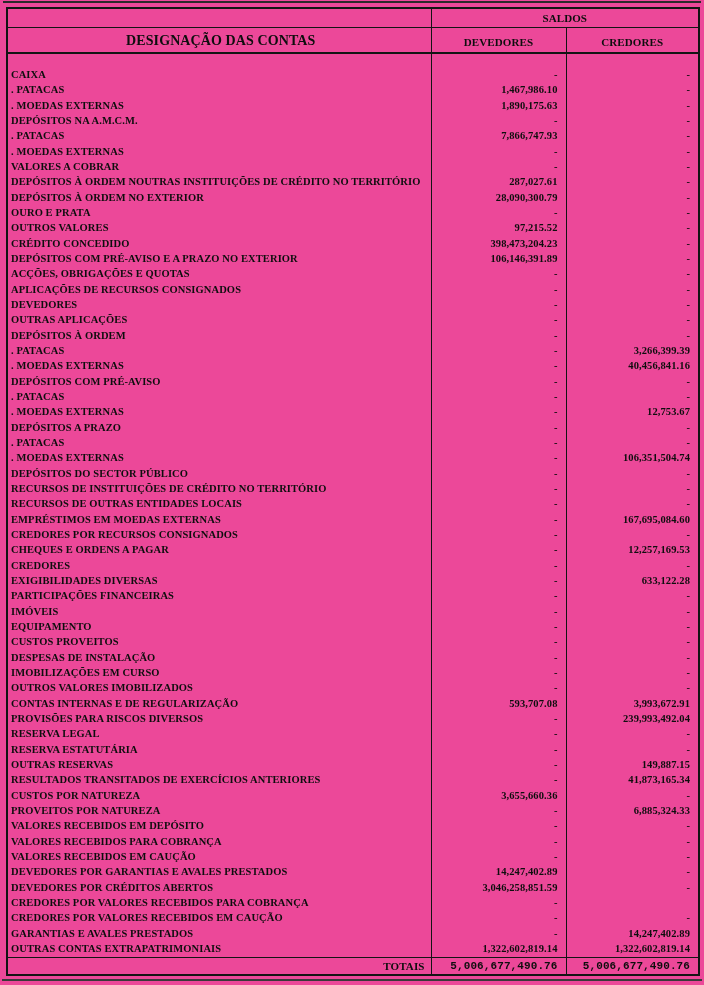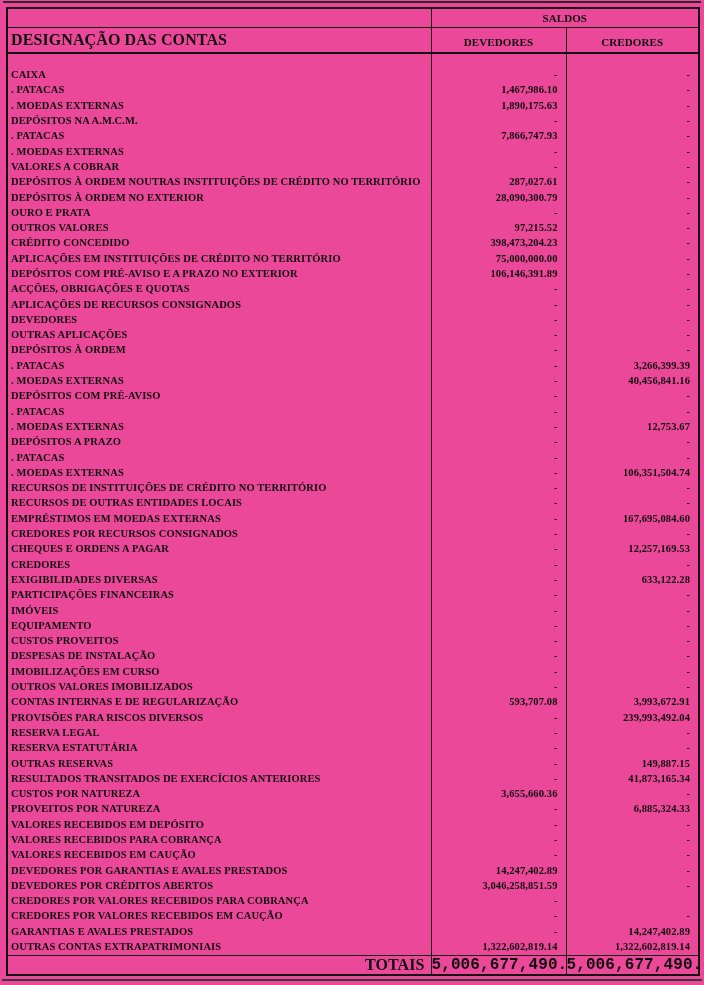--- a/index.html
+++ b/index.html
@@ -55,24 +55,24 @@
   thead tr.saldos-row td { border-bottom: 1.5px solid #141414; }
   thead td.saldos-cell {
     text-align: center;
     vertical-align: middle;
     font-size: 11px;
     border-left: 1.5px solid #141414;
   }
   thead tr.cols-row { height: 26px; }
   thead tr.cols-row td { border-bottom: 2px solid #141414; vertical-align: bottom; }
   td.designation-cell {
-    text-align: left;
+    text-align: center;
     padding-left: 3px;
     padding-bottom: 3px;
-    font-size: 16px;
+    font-size: 14px;
   }
   td.colhead-cell {
     text-align: center;
     padding-bottom: 4px;
     font-size: 11px;
     border-left: 1.5px solid #141414;
   }
   
   tbody td { vertical-align: middle; }
   tbody td.c-label {
@@ -83,21 +83,21 @@
     text-align: right;
     padding-right: 8px;
     border-left: 1.5px solid #141414;
   }
   tbody tr.spacer { height: 14px; }
   
   tfoot tr { height: 18px; }
   tfoot td {
     border-top: 1.5px solid #141414;
     vertical-align: middle;
-    font-size: 16px;
+    font-size: 11px;
   }
   tfoot td.t-label {
     text-align: right;
     padding-right: 6px;
   }
   tfoot td.t-num {
     text-align: right;
     padding-right: 8px;
     border-left: 1.5px solid #141414;
     font-family: Liberation Mono, monospace;
@@ -188,25 +188,20 @@
           <td class="c-label">OUTROS VALORES</td>
           <td class="c-num">97,215.52</td>
           <td class="c-num">-</td>
         </tr>
         <tr>
           <td class="c-label">CRÉDITO CONCEDIDO</td>
           <td class="c-num">398,473,204.23</td>
           <td class="c-num">-</td>
         </tr>
         <tr>
-          <td class="c-label">APLICAÇÕES EM INSTITUIÇÕES DE CRÉDITO NO TERRITÓRIO</td>
-          <td class="c-num">75,000,000.00</td>
-          <td class="c-num">-</td>
-        </tr>
-        <tr>
           <td class="c-label">DEPÓSITOS COM PRÉ-AVISO E A PRAZO NO EXTERIOR</td>
           <td class="c-num">106,146,391.89</td>
           <td class="c-num">-</td>
         </tr>
         <tr>
           <td class="c-label">ACÇÕES, OBRIGAÇÕES E QUOTAS</td>
           <td class="c-num">-</td>
           <td class="c-num">-</td>
         </tr>
         <tr>
@@ -261,20 +256,25 @@
         </tr>
         <tr>
           <td class="c-label">. PATACAS</td>
           <td class="c-num">-</td>
           <td class="c-num">-</td>
         </tr>
         <tr>
           <td class="c-label">. MOEDAS EXTERNAS</td>
           <td class="c-num">-</td>
           <td class="c-num">106,351,504.74</td>
+        </tr>
+        <tr>
+          <td class="c-label">DEPÓSITOS DO SECTOR PÚBLICO</td>
+          <td class="c-num">-</td>
+          <td class="c-num">-</td>
         </tr>
         <tr>
           <td class="c-label">RECURSOS DE INSTITUIÇÕES DE CRÉDITO NO TERRITÓRIO</td>
           <td class="c-num">-</td>
           <td class="c-num">-</td>
         </tr>
         <tr>
           <td class="c-label">RECURSOS DE OUTRAS ENTIDADES LOCAIS</td>
           <td class="c-num">-</td>
           <td class="c-num">-</td>

